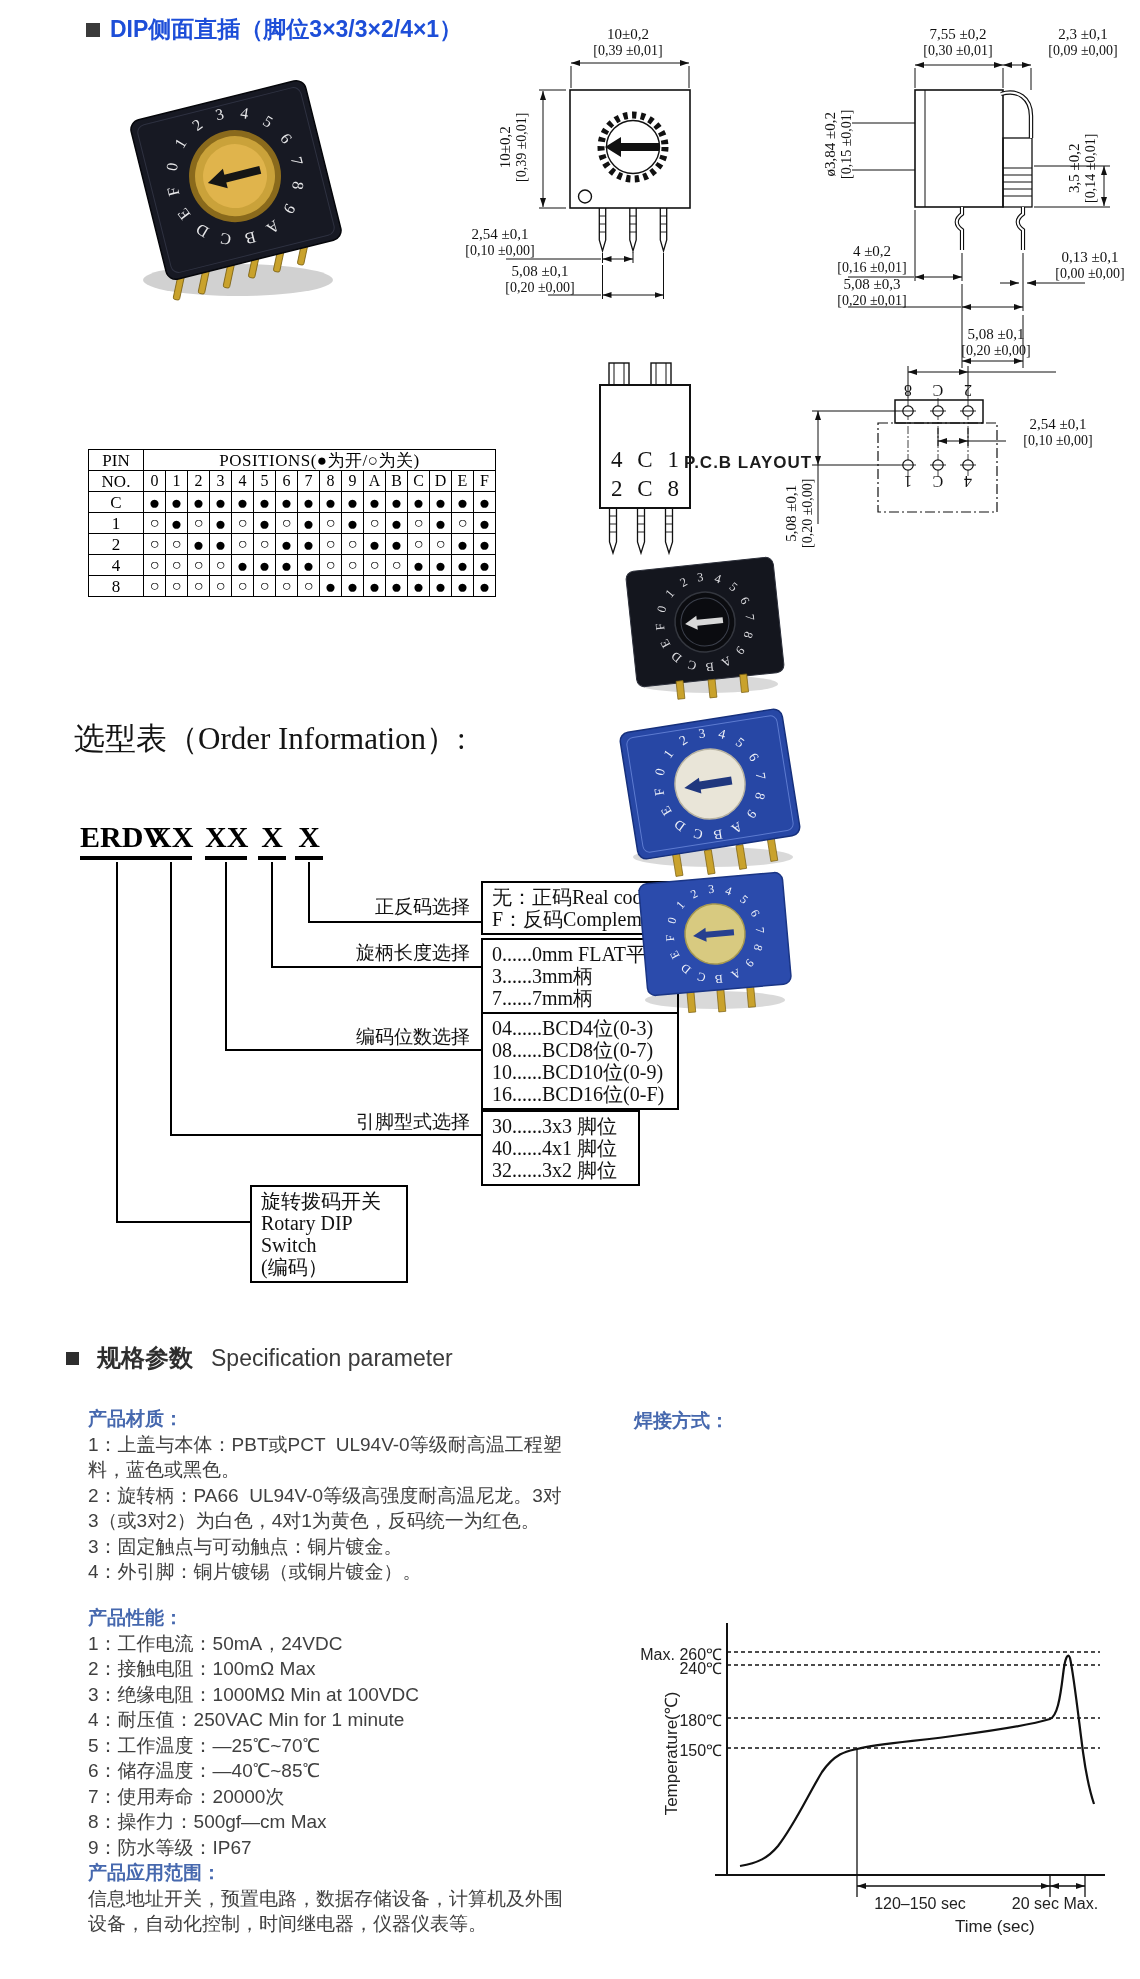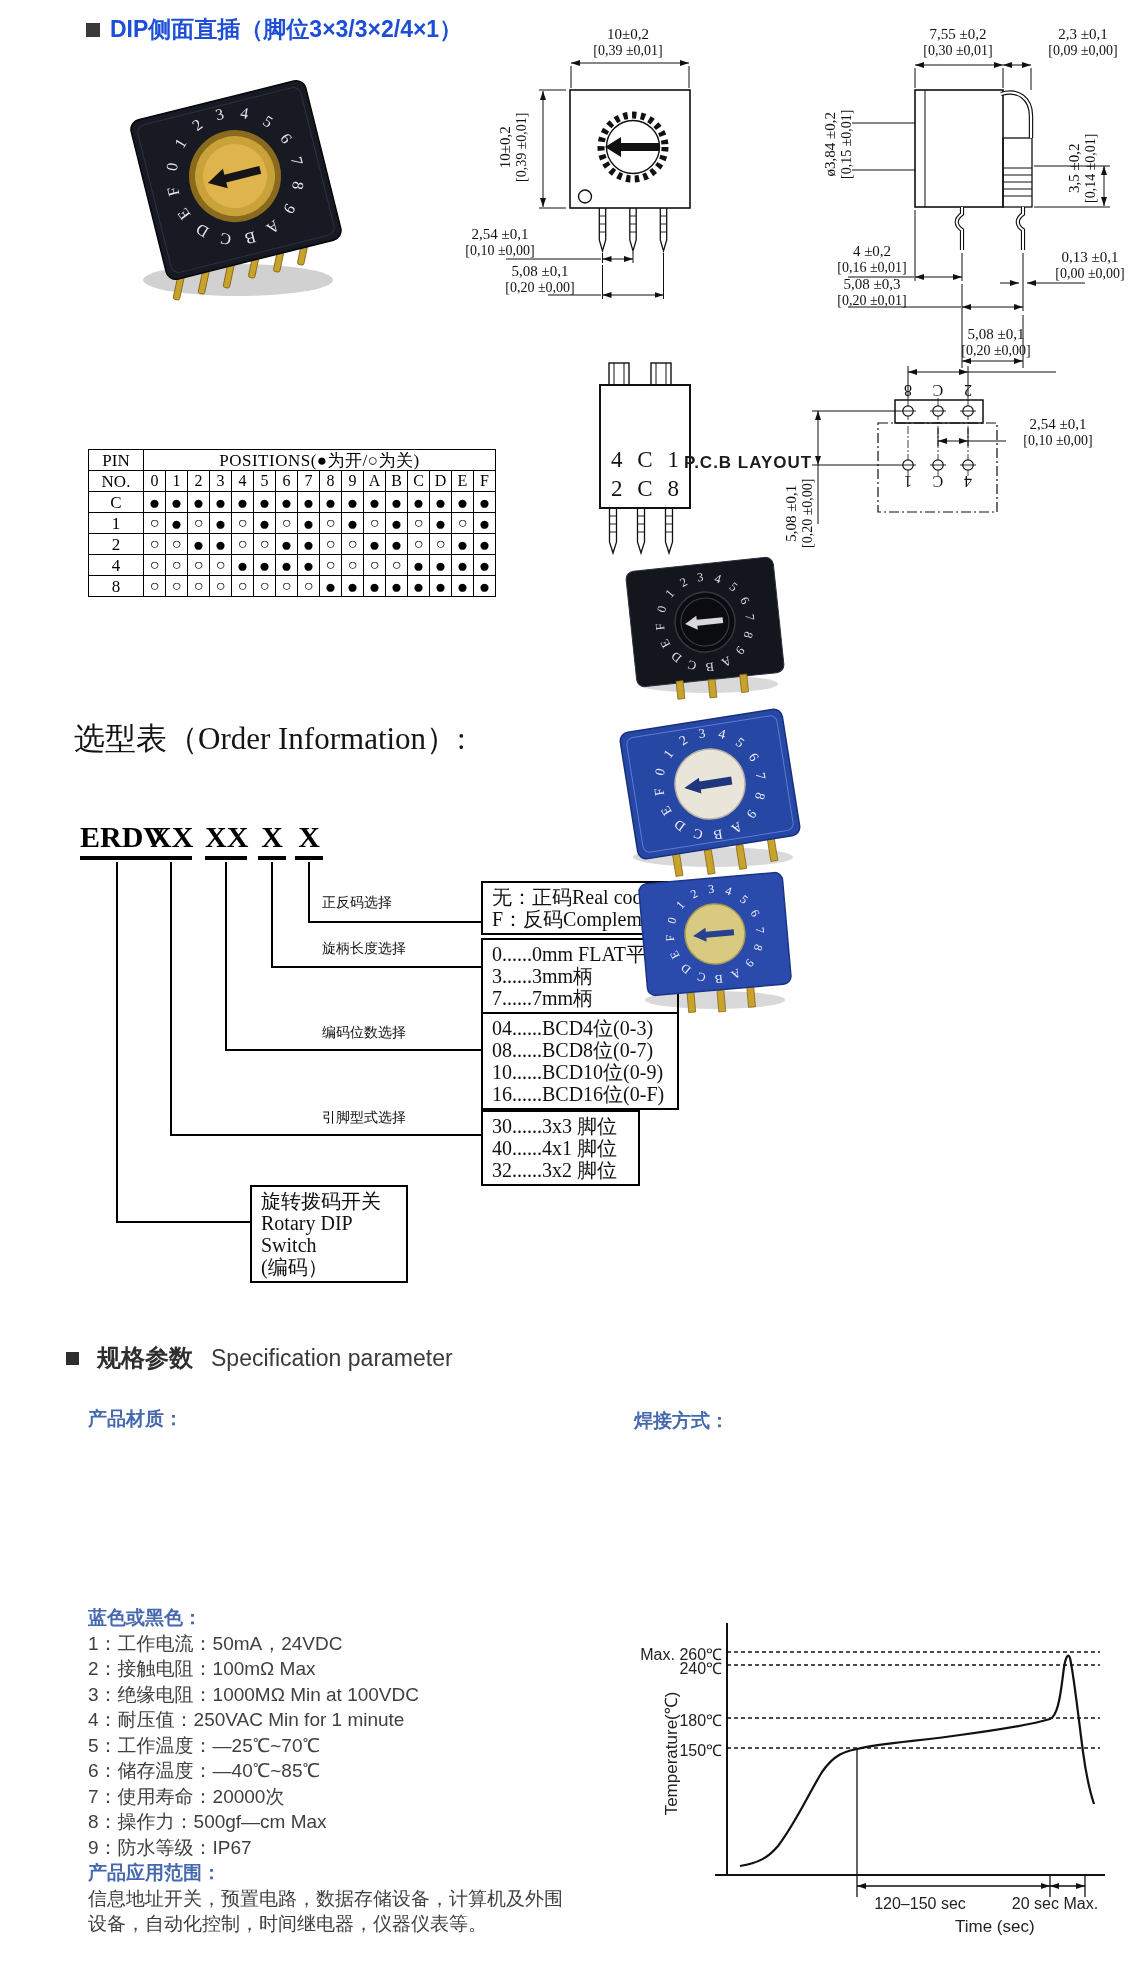--- a/index.html
+++ b/index.html
@@ -26,22 +26,22 @@
   .rear-row{position:absolute;width:90px;text-align:center;font-family:"Liberation Serif",serif;
             font-size:23px;color:#111;word-spacing:9px;}
   .pcb-lab{position:absolute;width:20px;text-align:center;transform:rotate(180deg);
            font-family:"Liberation Serif",serif;font-size:16px;color:#111;}
   .pcb-title{position:absolute;font-weight:bold;font-size:17px;color:#1c1c1c;letter-spacing:1px;}
   
   .order-title{position:absolute;font-family:"Liberation Serif",serif;font-size:31px;color:#141414;}
   .code-part{position:absolute;font-family:"Liberation Serif",serif;font-weight:bold;font-size:30px;
              color:#000;text-align:center;border-bottom:4px solid #000;padding-bottom:2px;}
   .tree-line{position:absolute;background:#000;}
-  .branch-label{position:absolute;left:322px;width:148px;text-align:left;
-                font-family:Liberation Sans, sans-serif;font-size:14px;color:#111;}
+  .branch-label{position:absolute;left:322px;width:148px;text-align:right;
+                font-family:Liberation Sans, sans-serif;font-size:19px;color:#111;}
   .opt-box{position:absolute;border:2px solid #000;padding:3px 9px;font-family:"Liberation Serif",serif;
            font-size:20px;line-height:22px;color:#111;background:#fff;}
   
   .spec-head{display:flex;align-items:center;gap:18px;}
   .spec-head .zh{font-weight:bold;font-size:24px;color:#2e2e2e;}
   .spec-head .en{font-size:23px;color:#3a3a3a;}
   .spec-block{position:absolute;font-size:19px;line-height:25.5px;color:#404040;}
   .spec-block .bh{color:#4668ae;font-weight:bold;}
   .spec-block .spec-line{white-space:pre;}
   
@@ -589,24 +589,32 @@
   </svg>
 
   <div class="abs spec-head" style="left:66px;top:1342px;">
     <span class="sq" style="width:13px;height:13px;background:#2e2e2e;"></span>
     <span class="zh">规格参数</span>
     <span class="en">Specification parameter</span>
   </div>
 
   <div class="spec-block" style="left:88px;top:1406px;">
     <div class="bh">产品材质：</div>
+    <div>
+        <div class="spec-line">1：上盖与本体：PBT或PCT  UL94V-0等级耐高温工程塑</div>
+        <div class="spec-line">料，蓝色或黑色。</div>
+        <div class="spec-line">2：旋转柄：PA66  UL94V-0等级高强度耐高温尼龙。3对</div>
+        <div class="spec-line">3（或3对2）为白色，4对1为黄色，反码统一为红色。</div>
+        <div class="spec-line">3：固定触点与可动触点：铜片镀金。</div>
+        <div class="spec-line">4：外引脚：铜片镀锡（或铜片镀金）。</div>
+      </div>
   </div>
 
   <div class="spec-block" style="left:88px;top:1605px;">
-    <div class="bh">蓝色或黑色：</div>
+    <div class="bh">产品性能：</div>
     <div>
         <div class="spec-line">1：工作电流：50mA，24VDC</div>
         <div class="spec-line">2：接触电阻：100mΩ Max</div>
         <div class="spec-line">3：绝缘电阻：1000MΩ Min at 100VDC</div>
         <div class="spec-line">4：耐压值：250VAC Min for 1 minute</div>
         <div class="spec-line">5：工作温度：—25℃~70℃</div>
         <div class="spec-line">6：储存温度：—40℃~85℃</div>
         <div class="spec-line">7：使用寿命：20000次</div>
         <div class="spec-line">8：操作力：500gf—cm Max</div>
         <div class="spec-line">9：防水等级：IP67</div>

